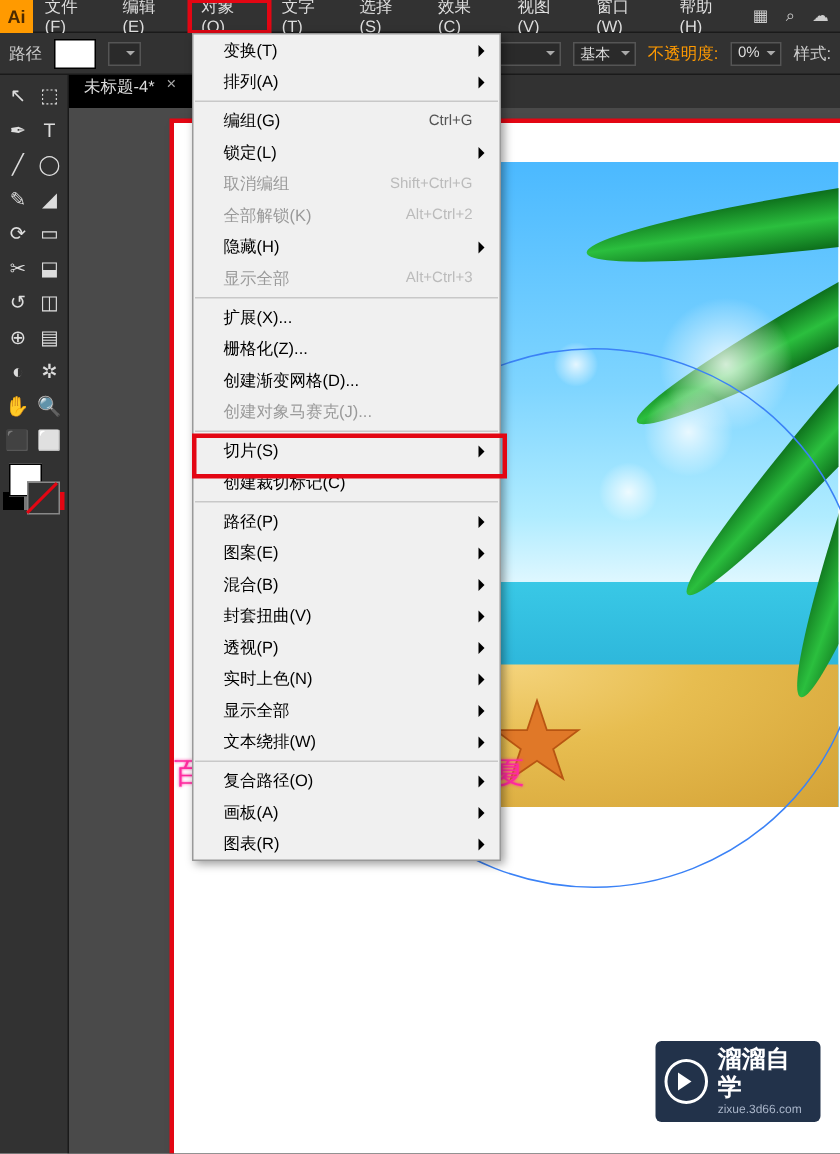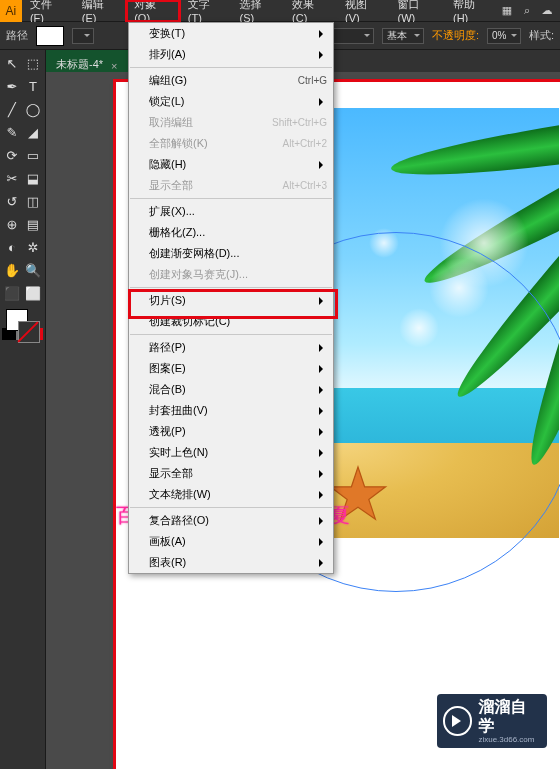--- a/index.html
+++ b/index.html
@@ -1,19 +1,19 @@
 <!DOCTYPE html>
 <html><head>
 <meta charset="utf-8">
 <style>
 *{margin:0;padding:0;box-sizing:border-box;font-family:"Microsoft YaHei",sans-serif;font-size:11px;-webkit-user-select:none;user-select:none}
 html,body{width:560px;height:769px;overflow:hidden;background:#4a4a4a}
 .app{display:flex;flex-direction:column;width:100%;height:100%;background:#4a4a4a;color:#e0e0e0}
 .menubar{display:flex;align-items:center;height:22px;background:#323232;border-bottom:1px solid #1a1a1a}
-.ai-logo{width:22px;height:22px;background:#ff9a00;color:#4b2a00;font-weight:normal;font-size:12px;display:flex;align-items:center;justify-content:center}
+.ai-logo{width:22px;height:22px;background:#ff9a00;color:#4b2a00;font-weight:bold;font-size:12px;display:flex;align-items:center;justify-content:center}
 .menu-item{padding:0 8px;height:22px;display:flex;align-items:center;color:#ddd;cursor:pointer}
 .menu-item.active{outline:3px solid #e30613;outline-offset:-2px}
 .mb-right{margin-left:auto;display:flex;gap:2px;align-items:center;padding-right:4px}
 .mb-icon{width:18px;height:18px;display:flex;align-items:center;justify-content:center;color:#ccc}
 .ctrlbar{display:flex;align-items:center;height:28px;background:#323232;border-bottom:1px solid #1a1a1a;padding:0 6px;gap:8px}
 .ctrl-label{color:#ccc}
 .swatch{width:28px;height:20px;border:1px solid #000}
 .white{background:#fff}
 .dd{height:16px;background:#2a2a2a;border:1px solid #555;padding:0 14px 0 4px;position:relative;color:#ddd;font-size:10px;display:flex;align-items:center}
 .dd:after{content:"";position:absolute;right:3px;top:5px;border:3px solid transparent;border-top-color:#aaa}
@@ -21,21 +21,21 @@
 .tools{width:46px;background:#323232;border-right:1px solid #1a1a1a;display:grid;grid-template-columns:1fr 1fr;grid-auto-rows:22px;gap:1px;padding:2px;align-content:start}
 .tool{display:flex;align-items:center;justify-content:center;color:#ddd;cursor:pointer;font-size:13px}
 .fillstroke{grid-column:1/3;height:44px;position:relative}
 .fs-fill{position:absolute;width:22px;height:22px;background:#fff;border:1px solid #000;left:4px;top:4px}
 .fs-nofill{position:absolute;width:22px;height:22px;left:16px;top:16px;background:#323232;border:1px solid #888;}
 .fs-nofill:before{content:"";position:absolute;width:2px;height:28px;background:#e30613;transform:rotate(45deg);left:8px;top:-4px}
 .colormini{display:flex;grid-column:1/3;height:14px}
 .colormini div{flex:1;height:12px}
 .work{flex:1;background:#4a4a4a;display:flex;flex-direction:column;min-width:0}
 .tabbar{height:22px;background:#323232;display:flex;align-items:center}
-.doctab{padding:0 10px;height:22px;display:flex;align-items:flex-end;background:#14532d;color:#ddd;font-size:10px}
+.doctab{padding:0 10px;height:22px;display:flex;align-items:flex-start;background:#000000;color:#ddd;font-size:10px}
 .doctab .x{margin-left:8px;color:#aaa}
 .canvas-area{flex:1;position:relative;background:#4a4a4a;overflow:hidden;padding:10px}
 .artboard{position:absolute;left:70px;top:10px;width:455px;height:690px;background:#fff;outline:3px solid #e30613;box-shadow:2px 2px 6px rgba(0,0,0,.5)}
 .img{position:absolute;left:12px;top:26px;width:431px;height:430px;overflow:hidden}
 .sky{position:absolute;inset:0;background:linear-gradient(180deg,#4bb9ff 0%,#7fd5ff 35%,#b0ecff 55%,#def7ff 65%,#9de3ff 68%,#2dbcf0 78%,#0aa5db 90%)}
 .sea{position:absolute;left:0;right:0;bottom:0;height:35%;background:linear-gradient(180deg,#39c8e6 0%,#1b9bc9 100%)}
 .sand{position:absolute;left:0;right:0;bottom:0;height:22%;background:radial-gradient(ellipse at 50% 0%,#f4d37b 0%,#e7bd50 40%,#d4a236 100%)}
 .palm{position:absolute;top:-10px;width:260px;height:260px;pointer-events:none}
 .palm.l{left:-60px}
 .palm.r{right:-60px;transform:scaleX(-1)}
@@ -54,21 +54,21 @@
 .sel-ellipse{position:absolute;left:100px;top:150px;width:360px;height:360px;border:1px solid #3b82f6;border-radius:50%}
 .watermark{position:absolute;left:70px;top:430px;color:#ff2aa0;font-size:20px;font-weight:500;letter-spacing:1px;text-shadow:0 0 2px #ff2aa0}
 .brand{position:absolute;right:24px;bottom:24px;width:110px;height:54px;background:#22324a;border-radius:4px;color:#fff;display:flex;align-items:center;gap:6px;padding:6px}
 .brand-play{width:30px;height:30px;border:2px solid #fff;border-radius:50%;display:flex;align-items:center;justify-content:center}
 .brand-play:before{content:"";border:6px solid transparent;border-left:9px solid #fff;margin-left:4px}
 .brand-text{display:flex;flex-direction:column;line-height:1.2}
 .brand-text .t1{font-size:16px;font-weight:bold}
 .brand-text .t2{font-size:8px;color:#a8b4c8}
 
 .menu{position:absolute;left:128px;top:22px;width:206px;background:#f0f0f0;color:#000;border:1px solid #999;box-shadow:2px 2px 6px rgba(0,0,0,.4);z-index:100}
-.menu-row{display:flex;align-items:center;height:21px;padding:0 6px 0 20px;position:relative}
+.menu-row{display:flex;align-items:center;height:21px;padding:0 18px 0 20px;position:relative}
 .menu-row.dis{color:#9a9a9a}
 .menu-row .sc{margin-left:auto;font-size:10px;color:#555}
 .menu-row.dis .sc{color:#bbb}
 .menu-row.sub:after{content:"";position:absolute;right:6px;top:7px;border:4px solid transparent;border-left-color:currentColor}
 .menu-sep{height:1px;background:#c8c8c8;margin:2px 1px}
 .menu-hl{position:absolute;left:128px;width:210px;border:3px solid #e30613;height:30px;top:289px;z-index:101;pointer-events:none}
 </style>
 </head>
 <body>
 

